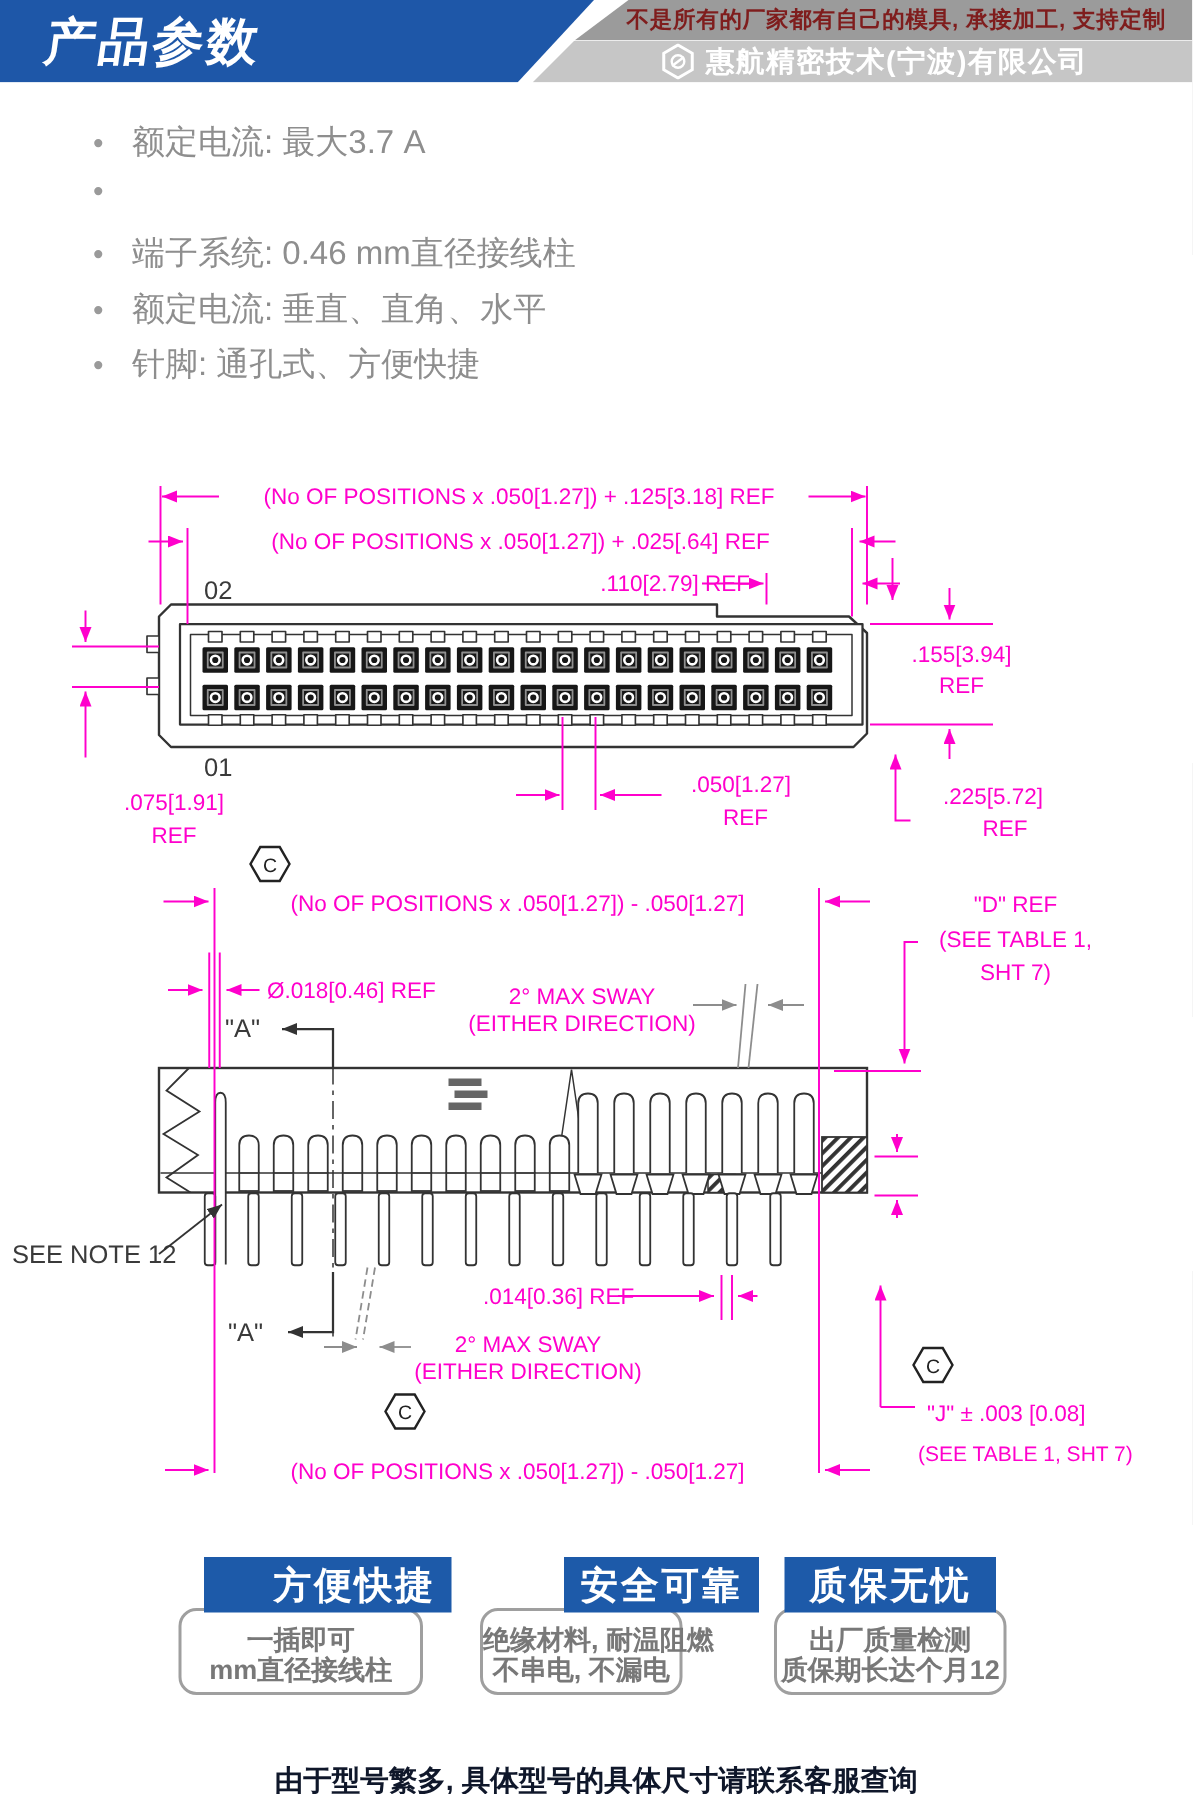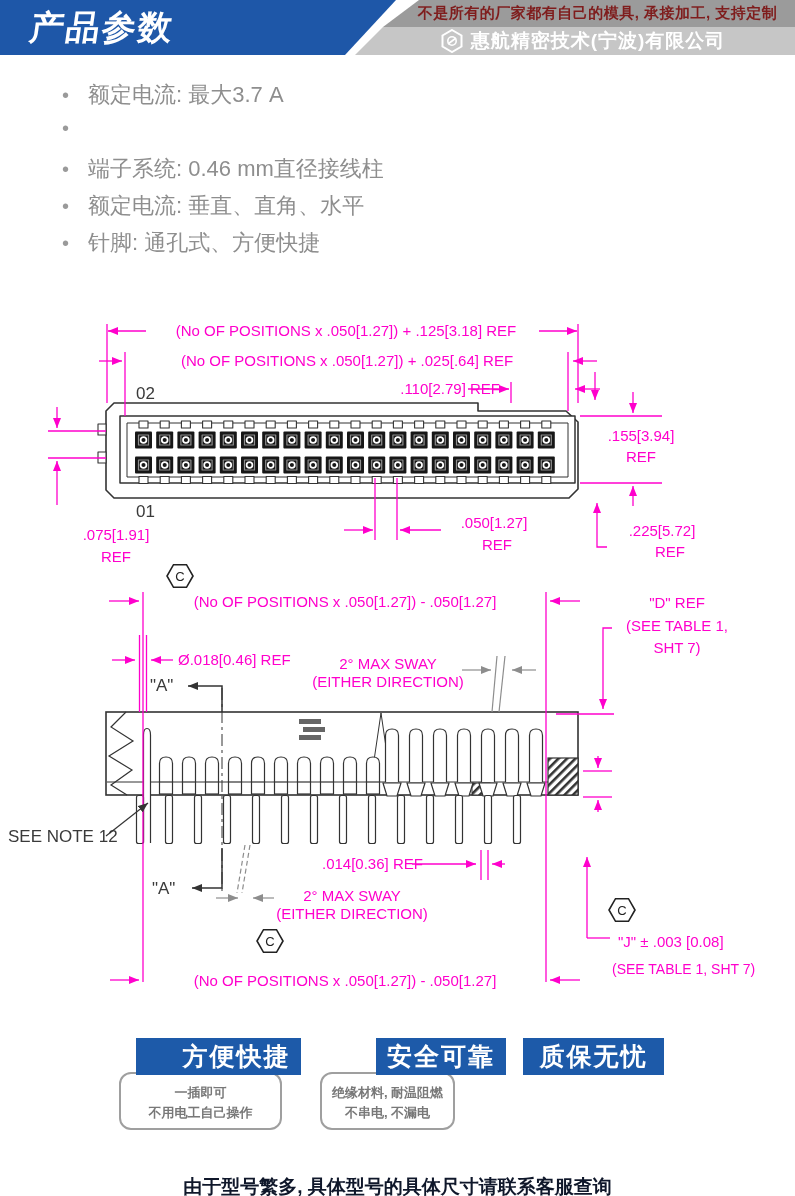--- a/index.html
+++ b/index.html
@@ -24,21 +24,21 @@
   .specs .row{display:flex;align-items:baseline;height:37px;color:#8e8e8e;font-size:22px;}
   .specs .dot{width:26px;color:#9a9a9a;font-size:20px;}
   
   svg.art{position:absolute;left:0;top:0;}
   text.dim{font-size:15px;fill:#ff00cc;}
   text.dimS{font-size:14px;fill:#ff00cc;}
   text.blk{fill:#3a3a3a;font-size:17px;}
   
   .fbox{position:absolute;top:1072px;height:58px;background:#fff;border:2px solid #9f9f9f;
         border-radius:12px;text-align:center;box-sizing:border-box;padding-top:9px;}
-  .fbox div{font-size:13px;font-weight:bold;color:#787878;line-height:20px;white-space:nowrap;}
+  .fbox div{font-size:18px;font-weight:bold;color:#787878;line-height:20px;white-space:nowrap;}
   .fhead{position:absolute;top:1038px;height:37px;background:#1d5aa9;color:#fff;z-index:2;
          display:flex;align-items:center;justify-content:center;font-size:25px;font-weight:bold;letter-spacing:2px;}
   .footnote{position:absolute;left:0;top:1174px;width:795px;text-align:center;
             color:#0f172a;font-size:19px;font-weight:bold;}
 </style>
 </head>
 <body>
 
 <div class="page">
 
@@ -371,26 +371,30 @@
       <text x="270" y="946" text-anchor="middle" font-size="13" fill="#222">C</text>
     </g>
     <g>
       <polygon points="635,910 628.5,921.3 615.5,921.3 609,910 615.5,898.7 628.5,898.7" fill="none" stroke="#222" stroke-width="1.6"></polygon>
       <text x="622" y="915" text-anchor="middle" font-size="13" fill="#222">C</text>
     </g>
   </svg>
 
   <div class="fbox" style="left:119px;width:163px;">
     <div>一插即可</div>
-    <div>不用电工自己操作</div>
+    <div>mm直径接线柱</div>
   </div>
   <div class="fhead" style="left:136px;width:129px;padding-left:36px;">方便快捷</div>
 
   <div class="fbox" style="left:320px;width:135px;">
     <div>绝缘材料, 耐温阻燃</div>
     <div>不串电, 不漏电</div>
   </div>
   <div class="fhead" style="left:331px;width:130px;margin-left:45px;">安全可靠</div>
 
+  <div class="fbox" style="left:516px;width:155px;">
+    <div>出厂质量检测</div>
+    <div>质保期长达个月12</div>
+  </div>
   <div class="fhead" style="left:523px;width:141px;">质保无忧</div>
 
   <div class="footnote">由于型号繁多, 具体型号的具体尺寸请联系客服查询</div>
 </div>
 
 </body></html>

